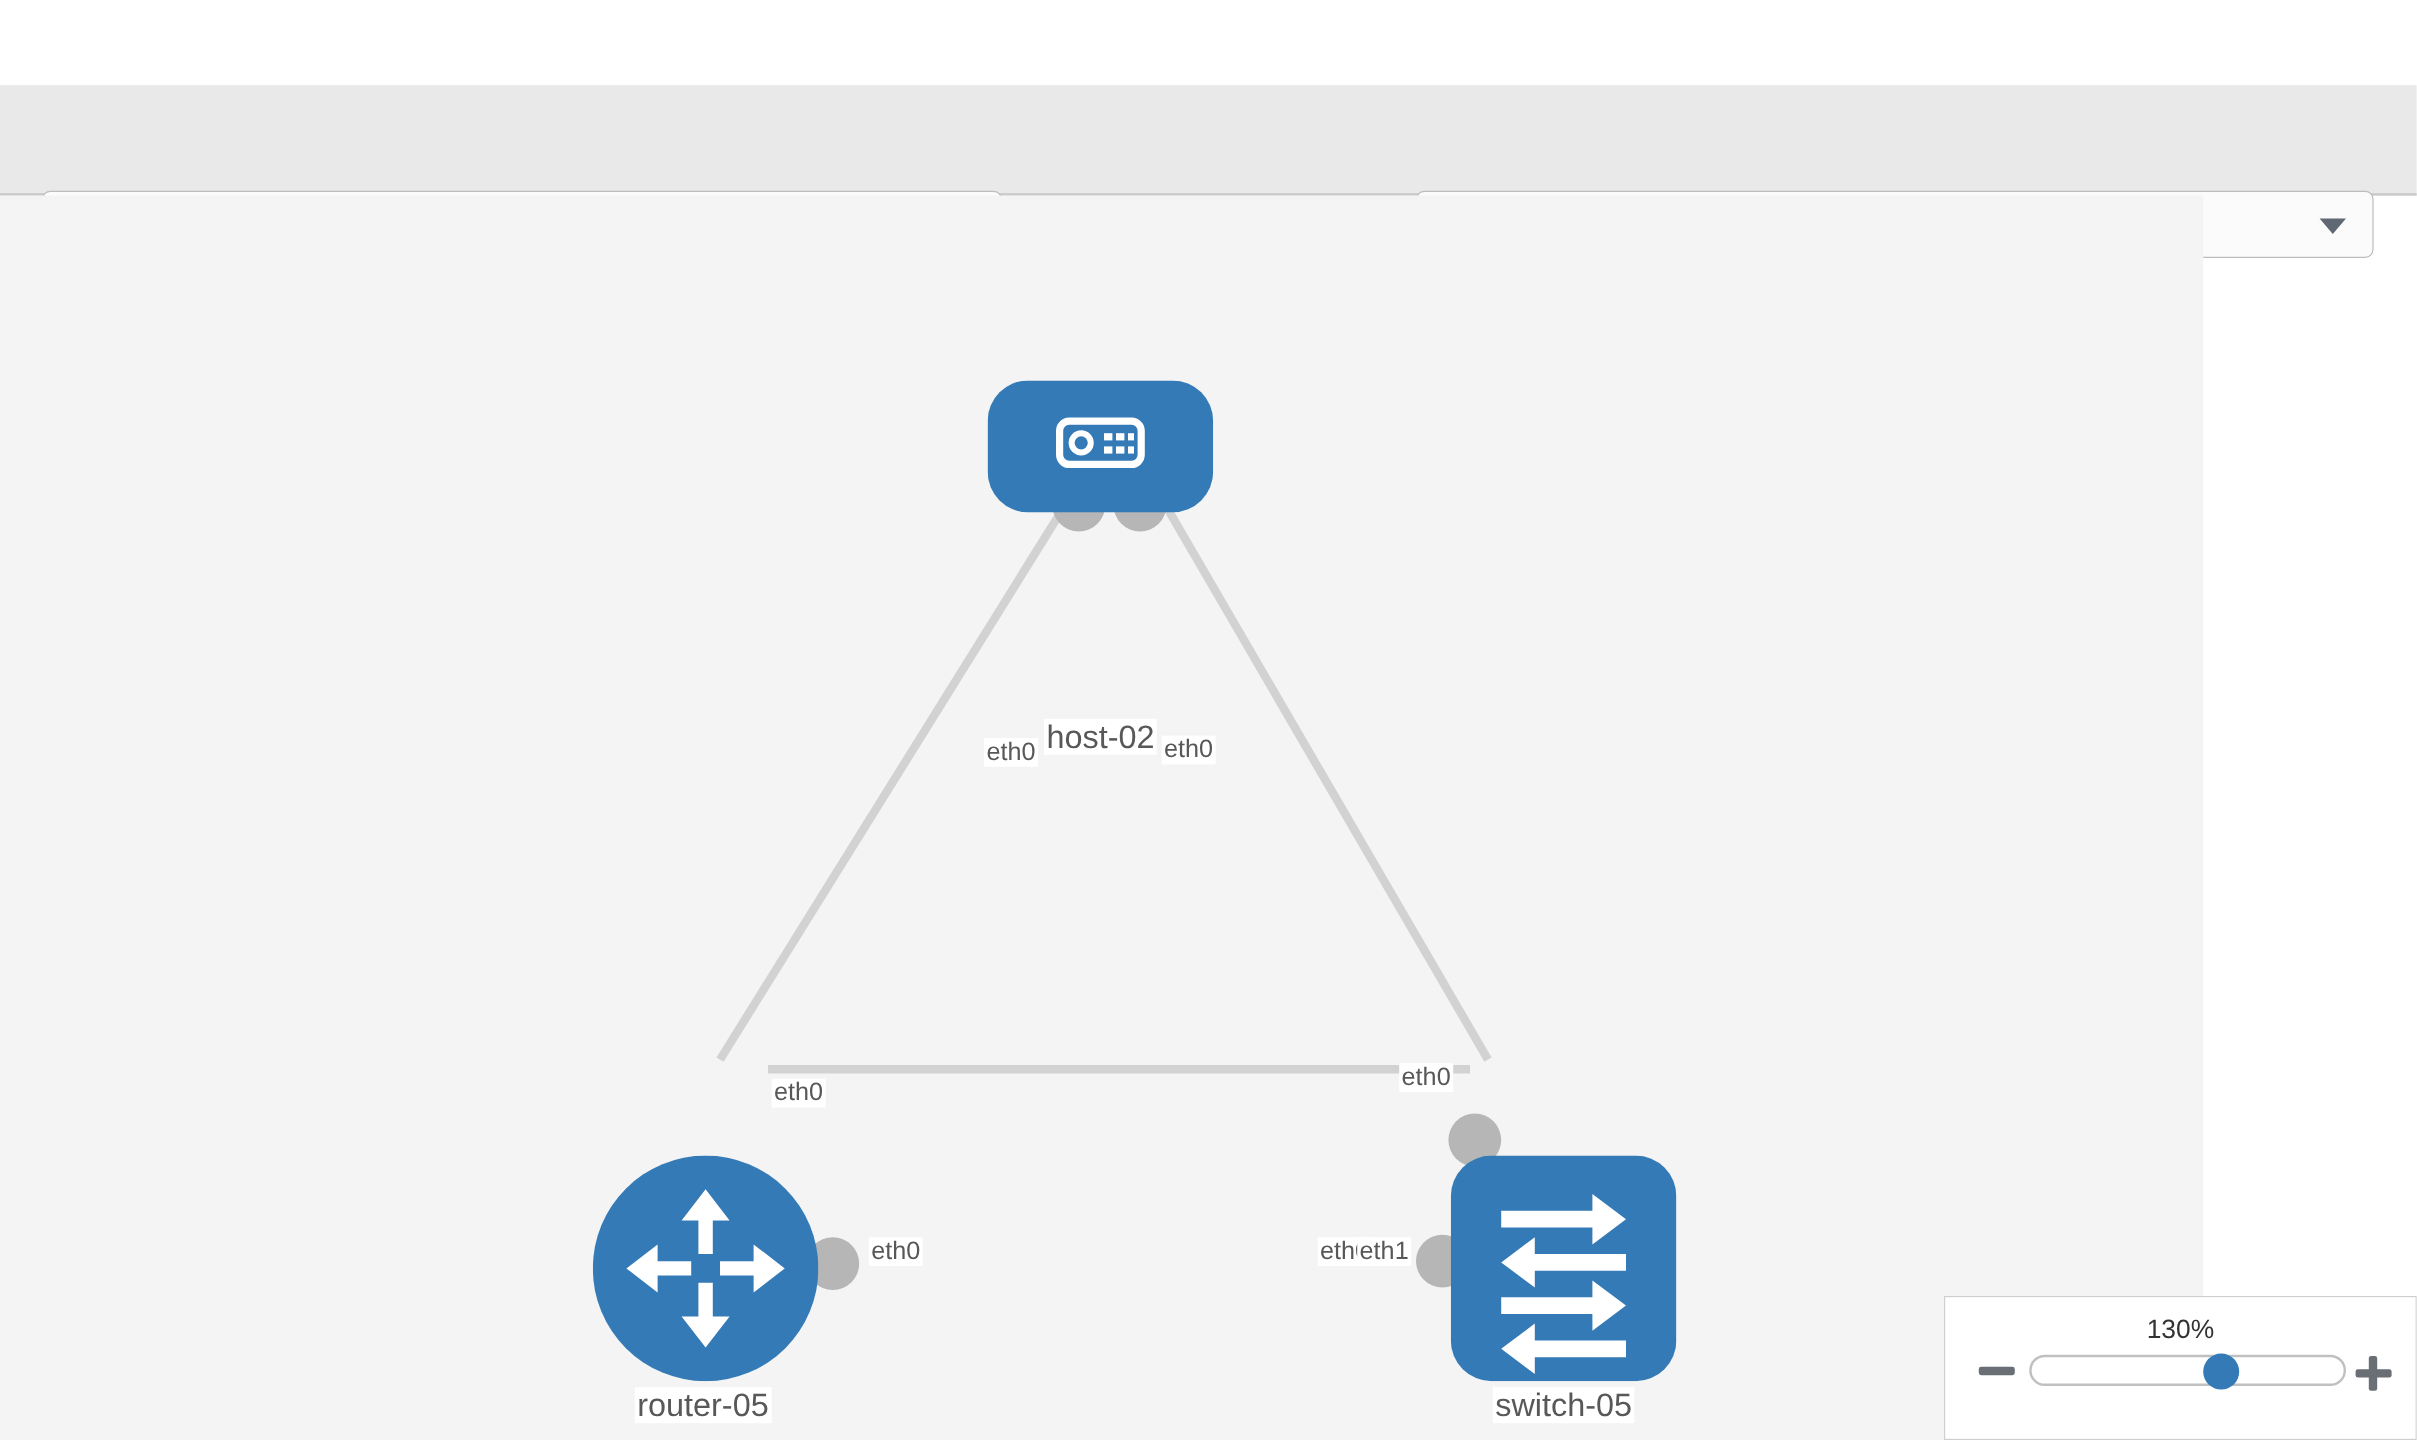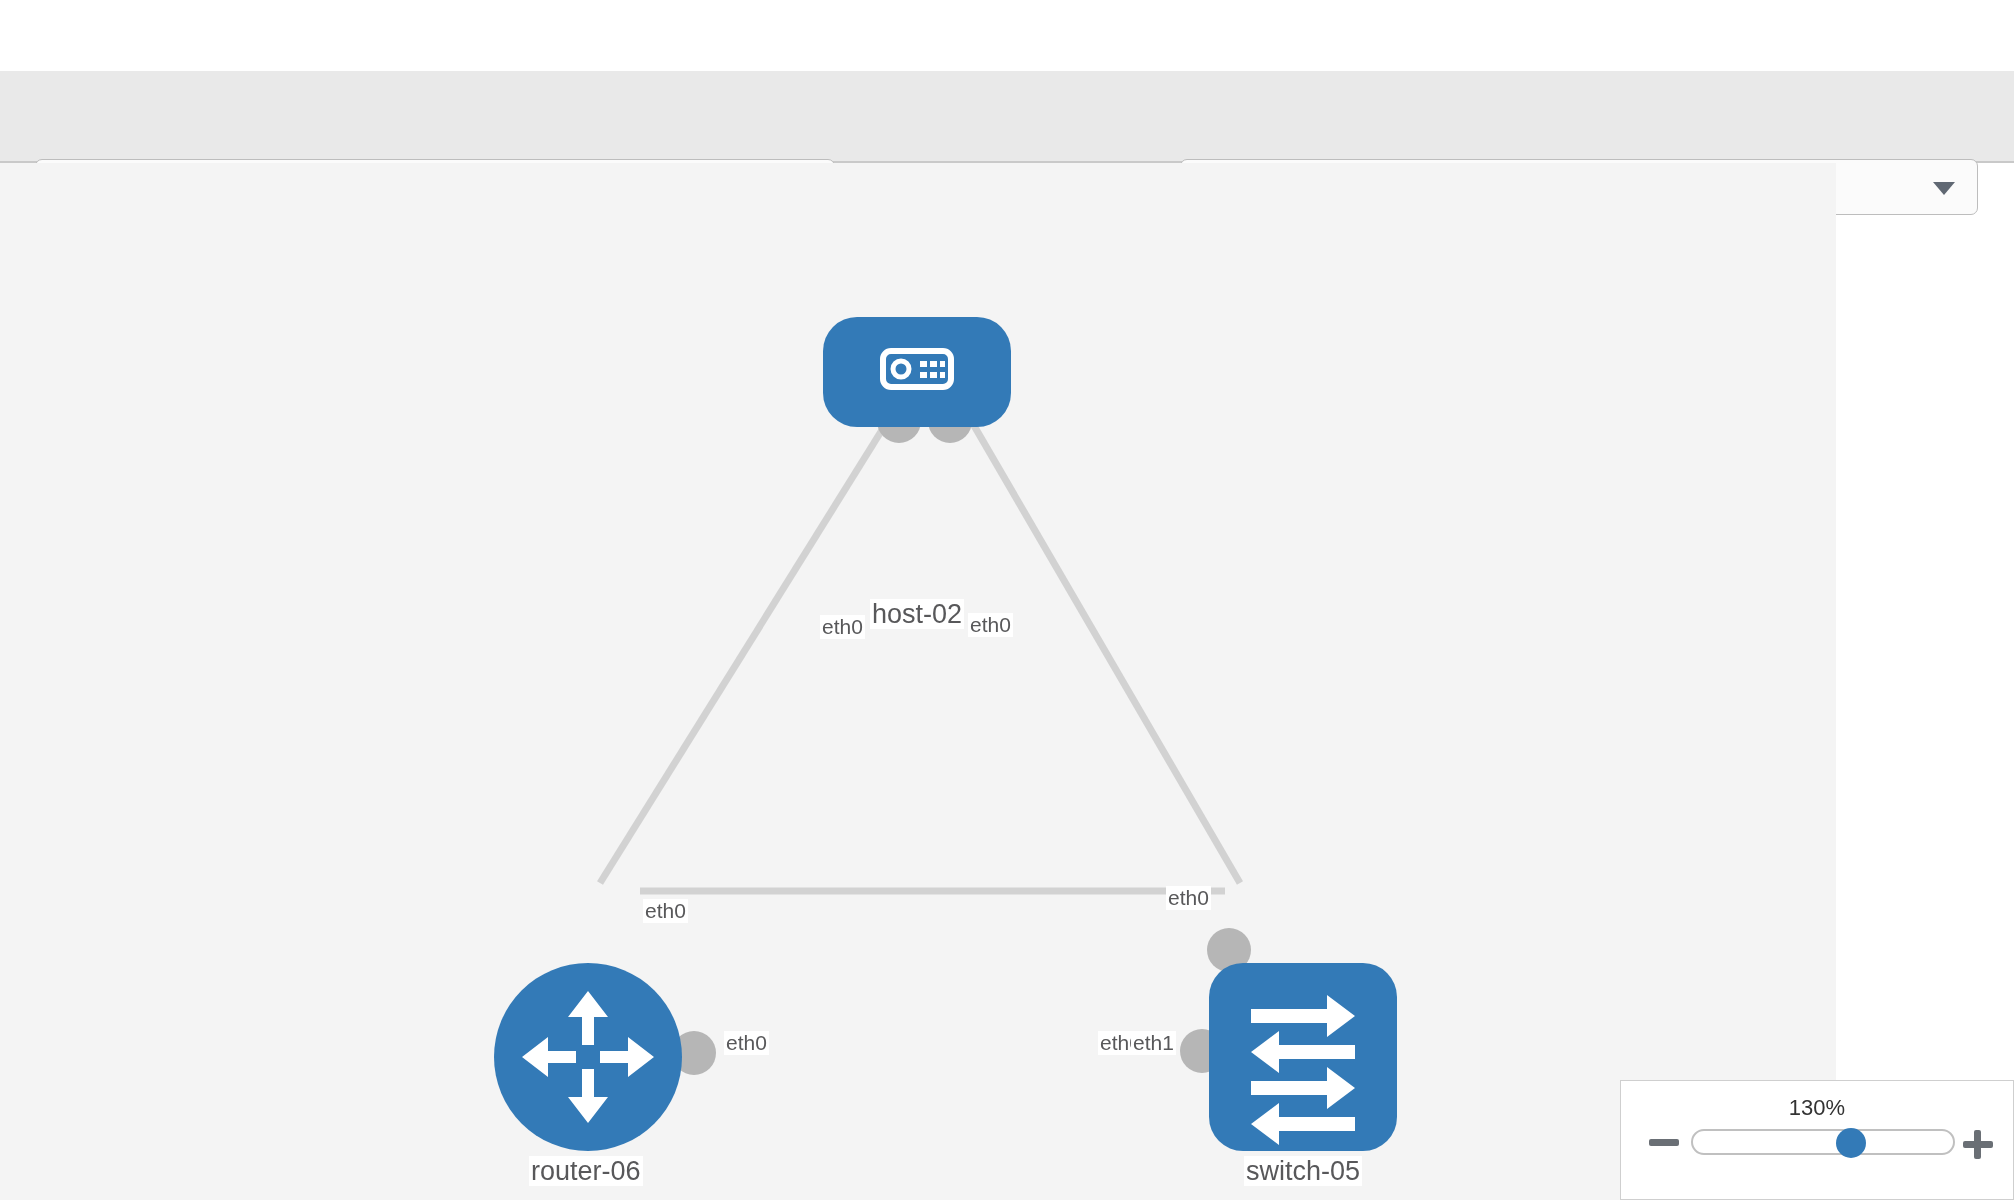--- a/index.html
+++ b/index.html
@@ -222,21 +222,21 @@
           <path d="M42 118 L118 118 L118 104 L146 125 L118 146 L118 132 L42 132 Z"></path>
           <path d="M146 154 L70 154 L70 140 L42 161 L70 182 L70 168 L146 168 Z"></path>
         </g>
       </svg>
     </div>
 
     <div class="label port-label" style="left:820px; top:452px;">eth0</div>
     <div class="label port-label" style="left:968px; top:450px;">eth0</div>
 
     <div class="label node-label" style="left:870px; top:436px;">host-02</div>
-    <div class="label node-label" style="left:529px; top:993px;">router-06</div>
+    <div class="label node-label" style="left:529px; top:993px;">router-05</div>
     <div class="label node-label" style="left:1244px; top:993px;">switch-05</div>
 
     <div class="label link-label" style="left:643px; top:736px;">eth0</div>
     <div class="label link-label" style="left:1166px; top:723px;">eth0</div>
     <div class="label link-label" style="left:724px; top:868px;">eth0</div>
     <div class="label link-label" style="left:1098px; top:868px;">eth0</div>
     <div class="label link-label" style="left:1118px; top:868px;margin-left:13px;">eth1</div>
 
   </div>
 

